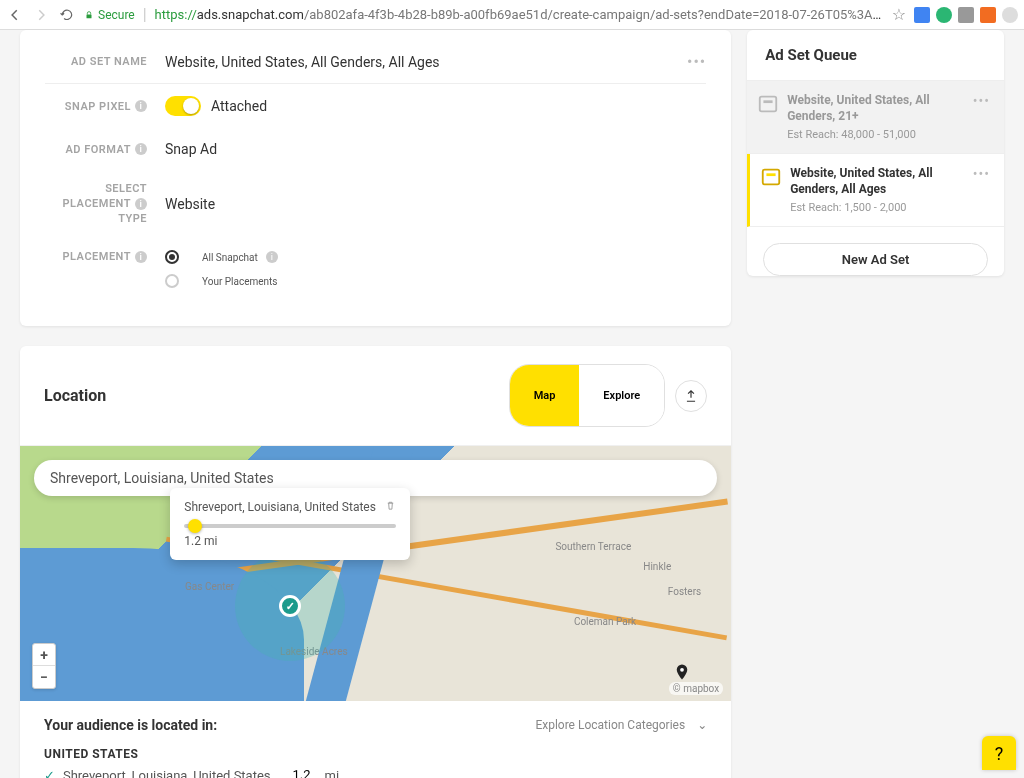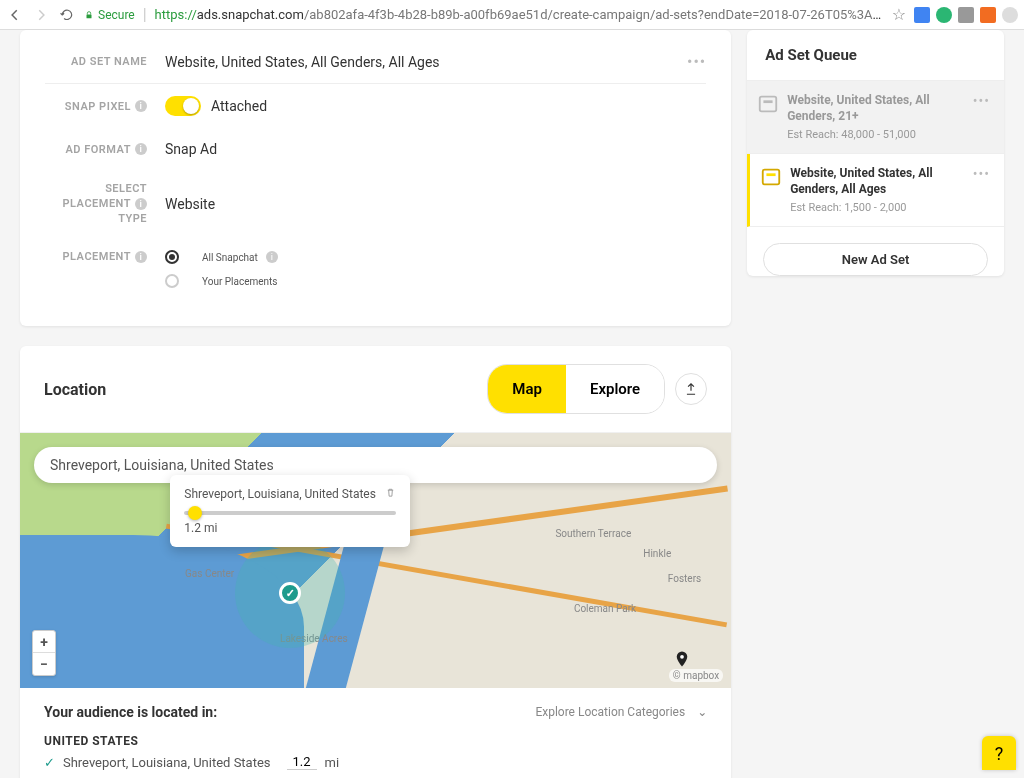--- a/index.html
+++ b/index.html
@@ -37,21 +37,21 @@
 
 .radio { width: 14px; height: 14px; border: 2px solid #333; border-radius: 50%; display: inline-flex; align-items: center; justify-content: center; }
 .radio.checked::after { content: ''; width: 6px; height: 6px; background: #333; border-radius: 50%; }
 .radio.unchecked { border-color: #ccc; }
 .radio-label { font-size: 10px; color: #555; margin-left: 15px; }
 
 .loc-header { display: flex; align-items: center; justify-content: space-between; padding: 18px 24px; border-bottom: 1px solid #f0f0f0; }
 .loc-title { font-size: 16px; font-weight: 700; color: #333; }
 .seg-group { display: flex; align-items: center; gap: 10px; }
 .seg { display: flex; border: 1px solid #e0e0e0; border-radius: 20px; overflow: hidden; }
-.seg-btn { padding: 15px 24px; font-size: 15px; font-weight: 600; cursor: pointer; background: #fff; text-align: right; }
+.seg-btn { padding: 24px 24px; font-size: 11px; font-weight: 600; cursor: pointer; background: #fff; text-align: right; }
 .seg-btn.active { background: #ffe000; }
 .round-btn { width: 32px; height: 32px; border: 1px solid #e0e0e0; border-radius: 50%; display: flex; align-items: center; justify-content: center; cursor: pointer; }
 
 .map-area { position: relative; height: 255px; background: linear-gradient(135deg, #b8d98c 0%, #b8d98c 25%, #5d9bd4 25%, #5d9bd4 45%, #e8e4d8 45%, #e8e4d8 100%); overflow: hidden; }
 .map-bg { position: absolute; inset: 0; }
 .map-bg::before { content:''; position:absolute; top:40%; left:0; right:0; height:6px; background:#e8a447; transform: rotate(-8deg); }
 .map-bg::after { content:''; position:absolute; top:55%; left:20%; right:0; height:5px; background:#e8a447; transform: rotate(10deg); }
 .water { position: absolute; left: 0; bottom: 0; width: 40%; height: 60%; background: #5d9bd4; border-radius: 0 60% 0 0; }
 .river { position: absolute; left: 45%; top: 0; width: 40px; height: 100%; background: #5d9bd4; transform: skewX(-15deg); }
 .map-text { position:absolute; font-size: 10px; color: #888; }

